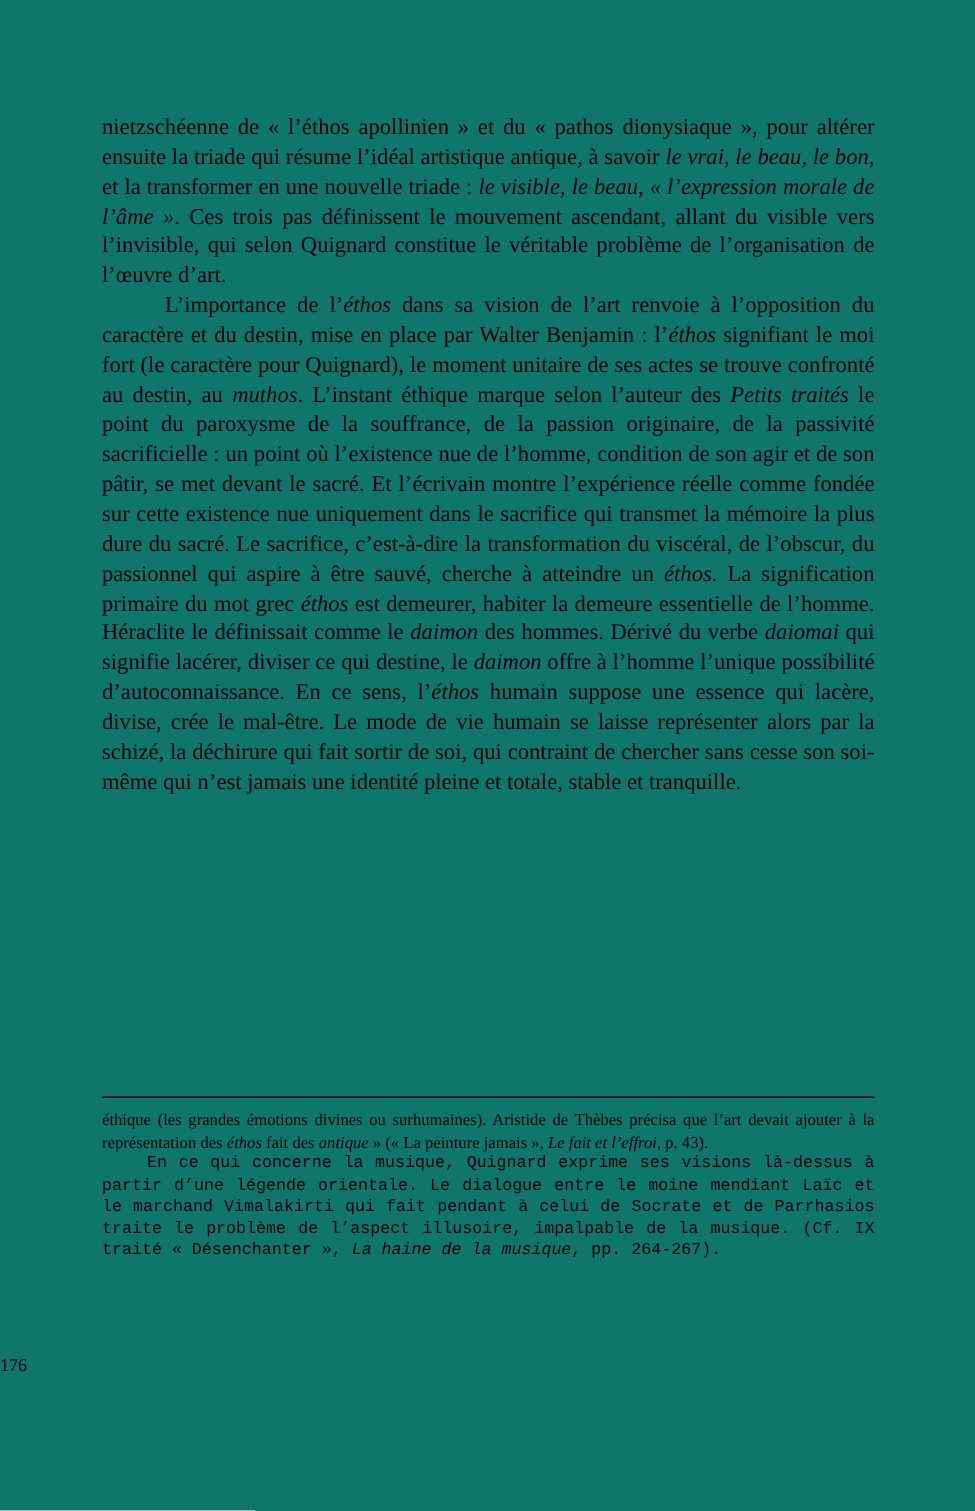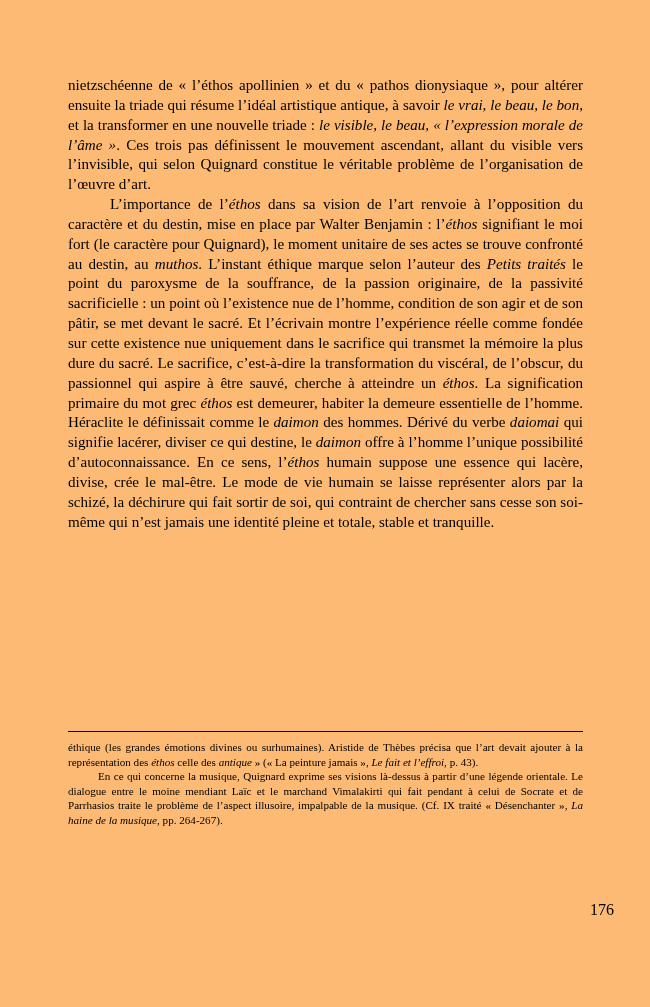--- a/index.html
+++ b/index.html
@@ -9,21 +9,21 @@
     background: #ffffff;
   }
   body {
     font-family: "Liberation Serif", "DejaVu Serif", serif;
     color: #000000;
   }
   .page {
     position: relative;
     width: 650px;
     height: 1007px;
-    background: #fdba74;
+    background: #0f766e;
     overflow: hidden;
     box-sizing: border-box;
   }
   .text-block {
     position: absolute;
     left: 68px;
     top: 76px;
     width: 515px;
   }
   .body-par {
@@ -57,44 +57,45 @@
     font-size: 11.1px;
     line-height: 14.5px;
     text-align: justify;
     text-justify: inter-word;
     margin: 0;
     hyphens: none;
     -webkit-hyphens: none;
   }
   .fn-par.indent {
     text-indent: 30px;
+    font-family: Liberation Mono, monospace;
   }
   .page-number {
     position: absolute;
     left: 0;
     top: 900px;
     width: 614px;
-    text-align: right;
-    font-size: 16px;
+    text-align: left;
+    font-size: 12px;
     line-height: 20px;
   }
 </style>
 </head>
 <body>
 
 <div class="page">
 
   <div class="text-block" id="body-block">
       <p class="body-par"><span>nietzschéenne de « l’éthos apollinien » et du « pathos dionysiaque », pour altérer ensuite la triade qui résume l’idéal artistique antique, à savoir </span><span class="it">le vrai, le beau, le bon</span><span>, et la transformer en une nouvelle triade : </span><span class="it">le visible, le beau, « l’expression morale de l’âme »</span><span>. Ces trois pas définissent le mouvement ascendant, allant du visible vers l’invisible, qui selon Quignard constitue le véritable problème de l’organisation de l’œuvre d’art.</span></p>
       <p class="body-par indent"><span>L’importance de l’</span><span class="it">éthos</span><span> dans sa vision de l’art renvoie à l’opposition du caractère et du destin, mise en place par Walter Benjamin : l’</span><span class="it">éthos</span><span> signifiant le moi fort (le caractère pour Quignard), le moment unitaire de ses actes se trouve confronté au destin, au </span><span class="it">muthos</span><span>. L’instant éthique marque selon l’auteur des </span><span class="it">Petits traités</span><span> le point du paroxysme de la souffrance, de la passion originaire, de la passivité sacrificielle : un point où l’existence nue de l’homme, condition de son agir et de son pâtir, se met devant le sacré. Et l’écrivain montre l’expérience réelle comme fondée sur cette existence nue uniquement dans le sacrifice qui transmet la mémoire la plus dure du sacré. Le sacrifice, c’est-à-dire la transformation du viscéral, de l’obscur, du passionnel qui aspire à être sauvé, cherche à atteindre un </span><span class="it">éthos</span><span>. La signification primaire du mot grec </span><span class="it">éthos</span><span> est demeurer, habiter la demeure essentielle de l’homme. Héraclite le définissait comme le </span><span class="it">daimon</span><span> des hommes. Dérivé du verbe </span><span class="it">daiomai</span><span> qui signifie lacérer, diviser ce qui destine, le </span><span class="it">daimon</span><span> offre à l’homme l’unique possibilité d’autoconnaissance. En ce sens, l’</span><span class="it">éthos</span><span> humain suppose une essence qui lacère, divise, crée le mal-être. Le mode de vie humain se laisse représenter alors par la schizé, la déchirure qui fait sortir de soi, qui contraint de chercher sans cesse son soi-même qui n’est jamais une identité pleine et totale, stable et tranquille.</span></p>
     </div>
 
   <div class="footnote-area">
     <div class="fn-rule"></div>
     <div id="footnote-block">
-        <p class="fn-par"><span>éthique (les grandes émotions divines ou surhumaines). Aristide de Thèbes précisa que l’art devait ajouter à la représentation des </span><span class="it">éthos</span><span> celle des </span><span class="it">antique</span><span> » (« La peinture jamais », </span><span class="it">Le fait et l’effroi</span><span>, p. 43).</span></p>
+        <p class="fn-par"><span>éthique (les grandes émotions divines ou surhumaines). Aristide de Thèbes précisa que l’art devait ajouter à la représentation des </span><span class="it">éthos</span><span> fait des </span><span class="it">antique</span><span> » (« La peinture jamais », </span><span class="it">Le fait et l’effroi</span><span>, p. 43).</span></p>
         <p class="fn-par indent"><span>En ce qui concerne la musique, Quignard exprime ses visions là-dessus à partir d’une légende orientale. Le dialogue entre le moine mendiant Laïc et le marchand Vimalakirti qui fait pendant à celui de Socrate et de Parrhasios traite le problème de l’aspect illusoire, impalpable de la musique. (Cf. IX traité « Désenchanter », </span><span class="it">La haine de la musique</span><span>, pp. 264-267).</span></p>
       </div>
   </div>
 
   <div class="page-number">176</div>
 
 </div>
 
 </body></html>

